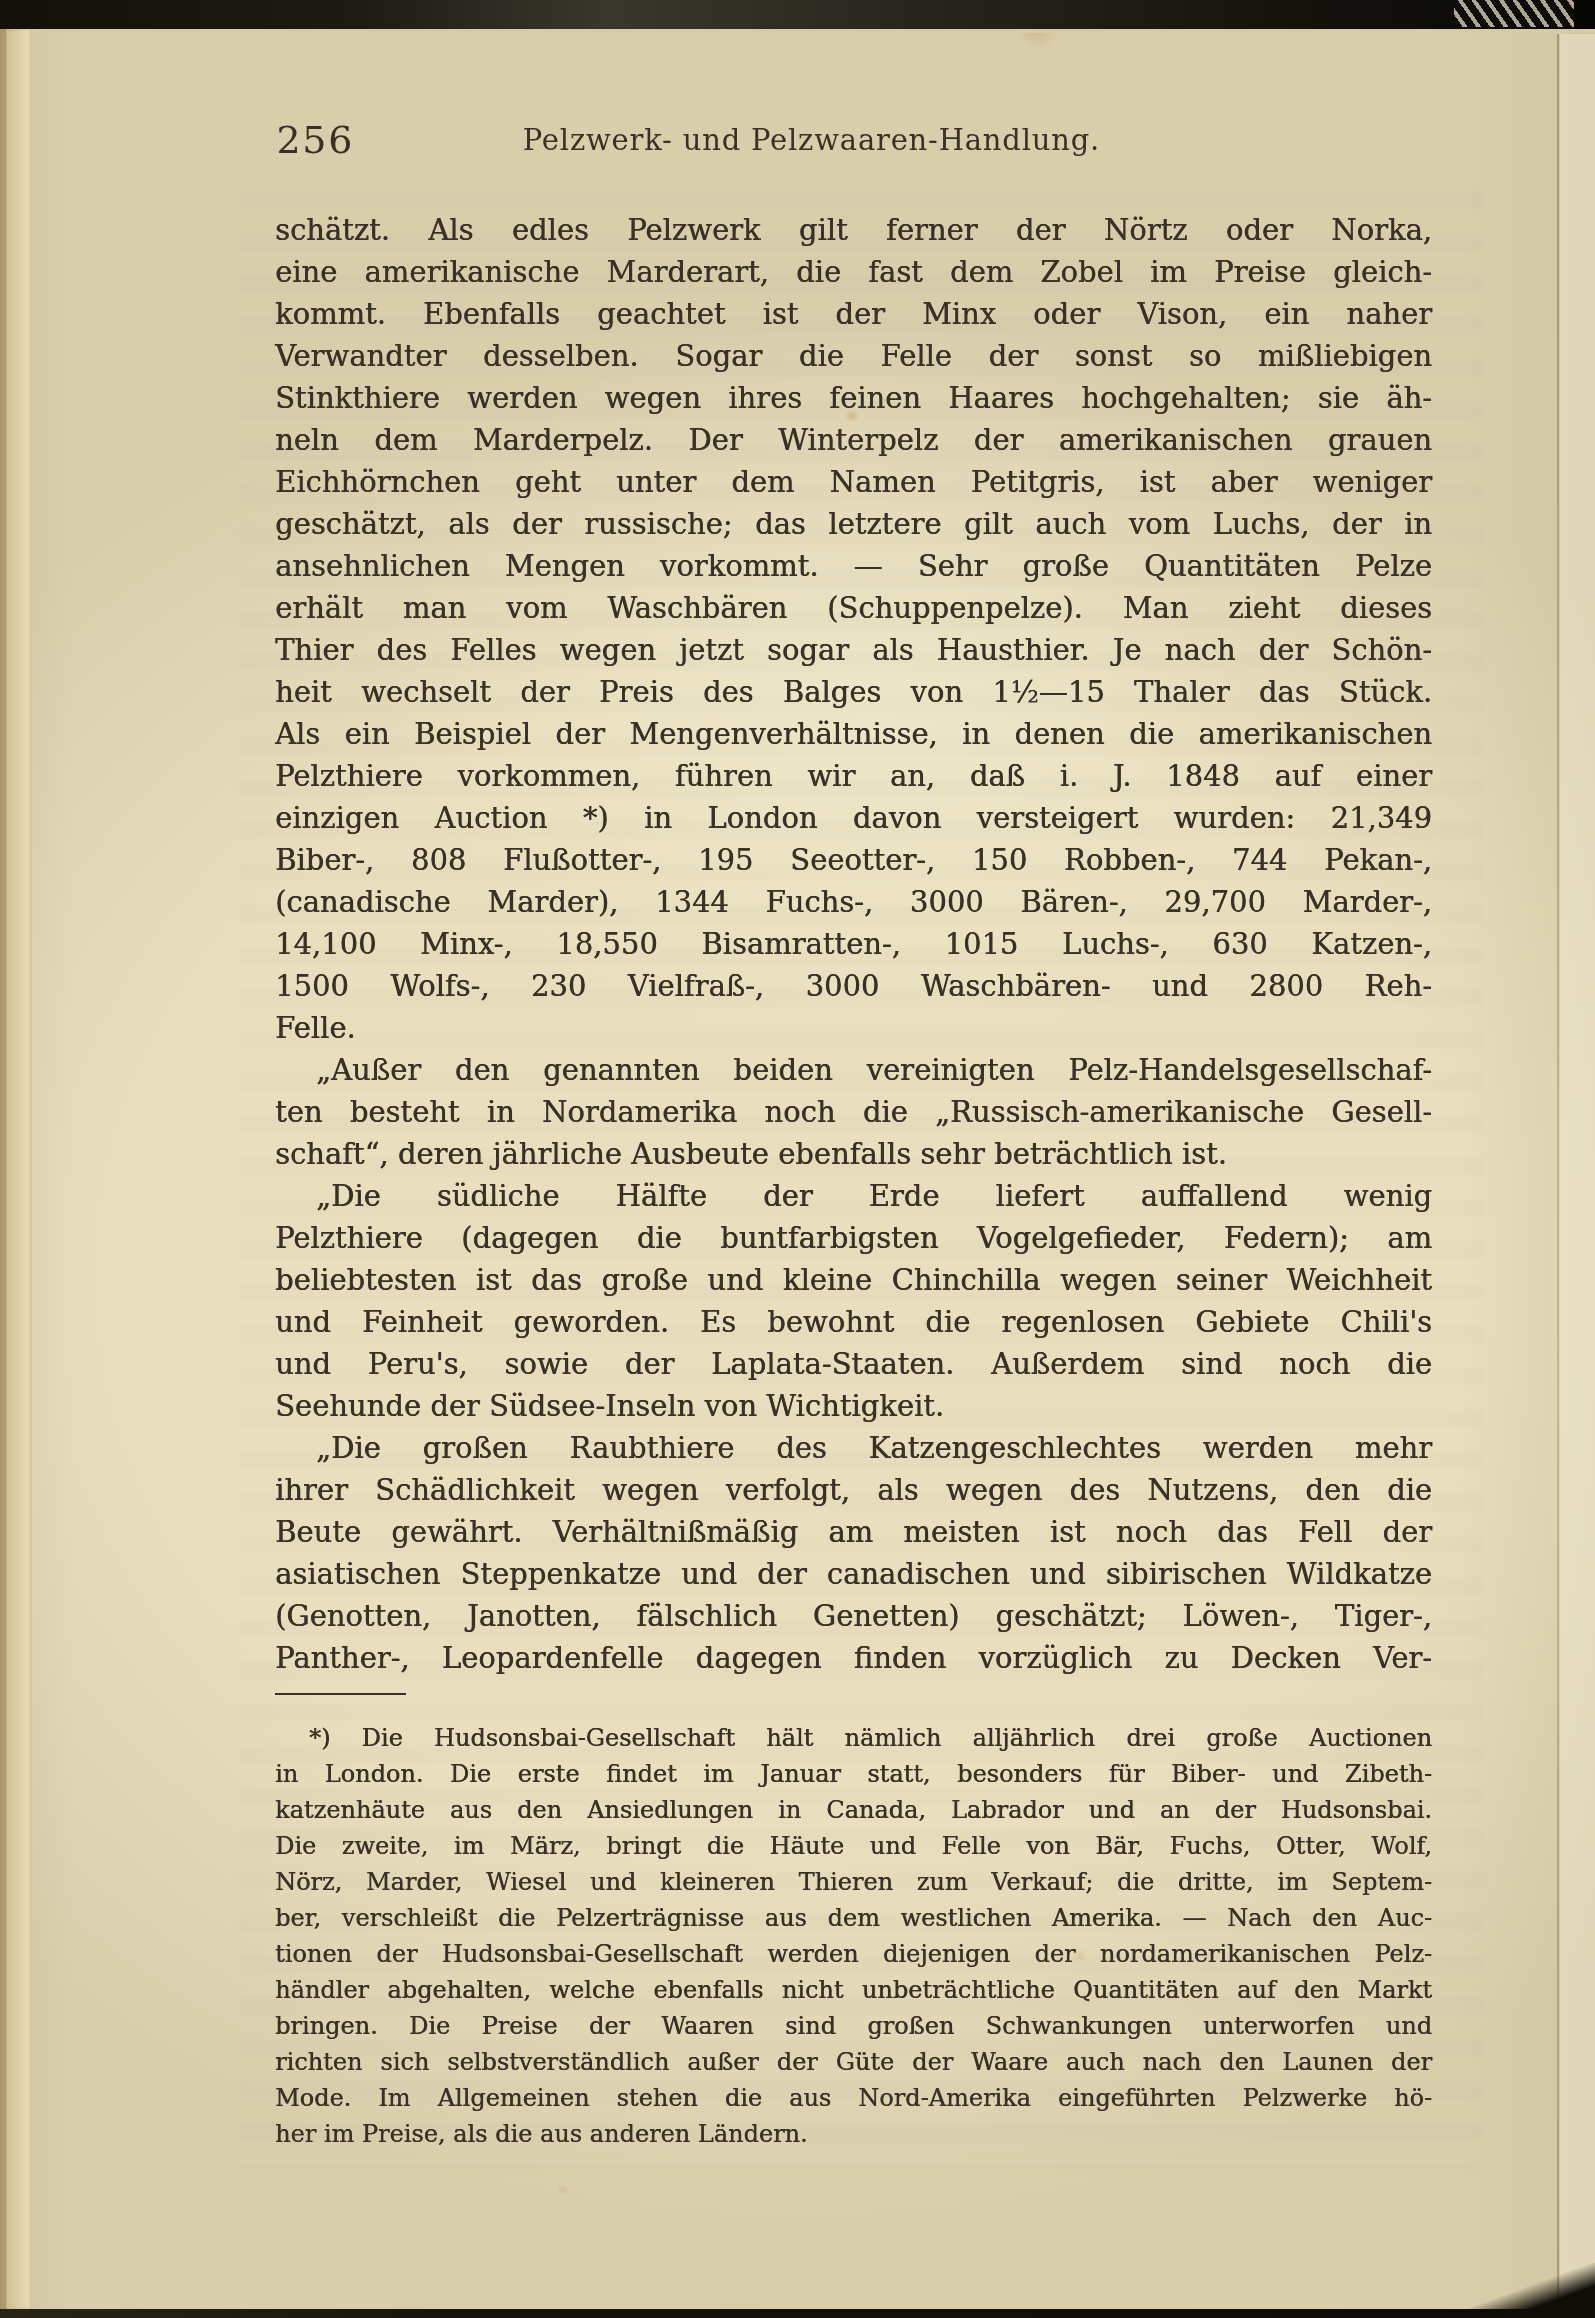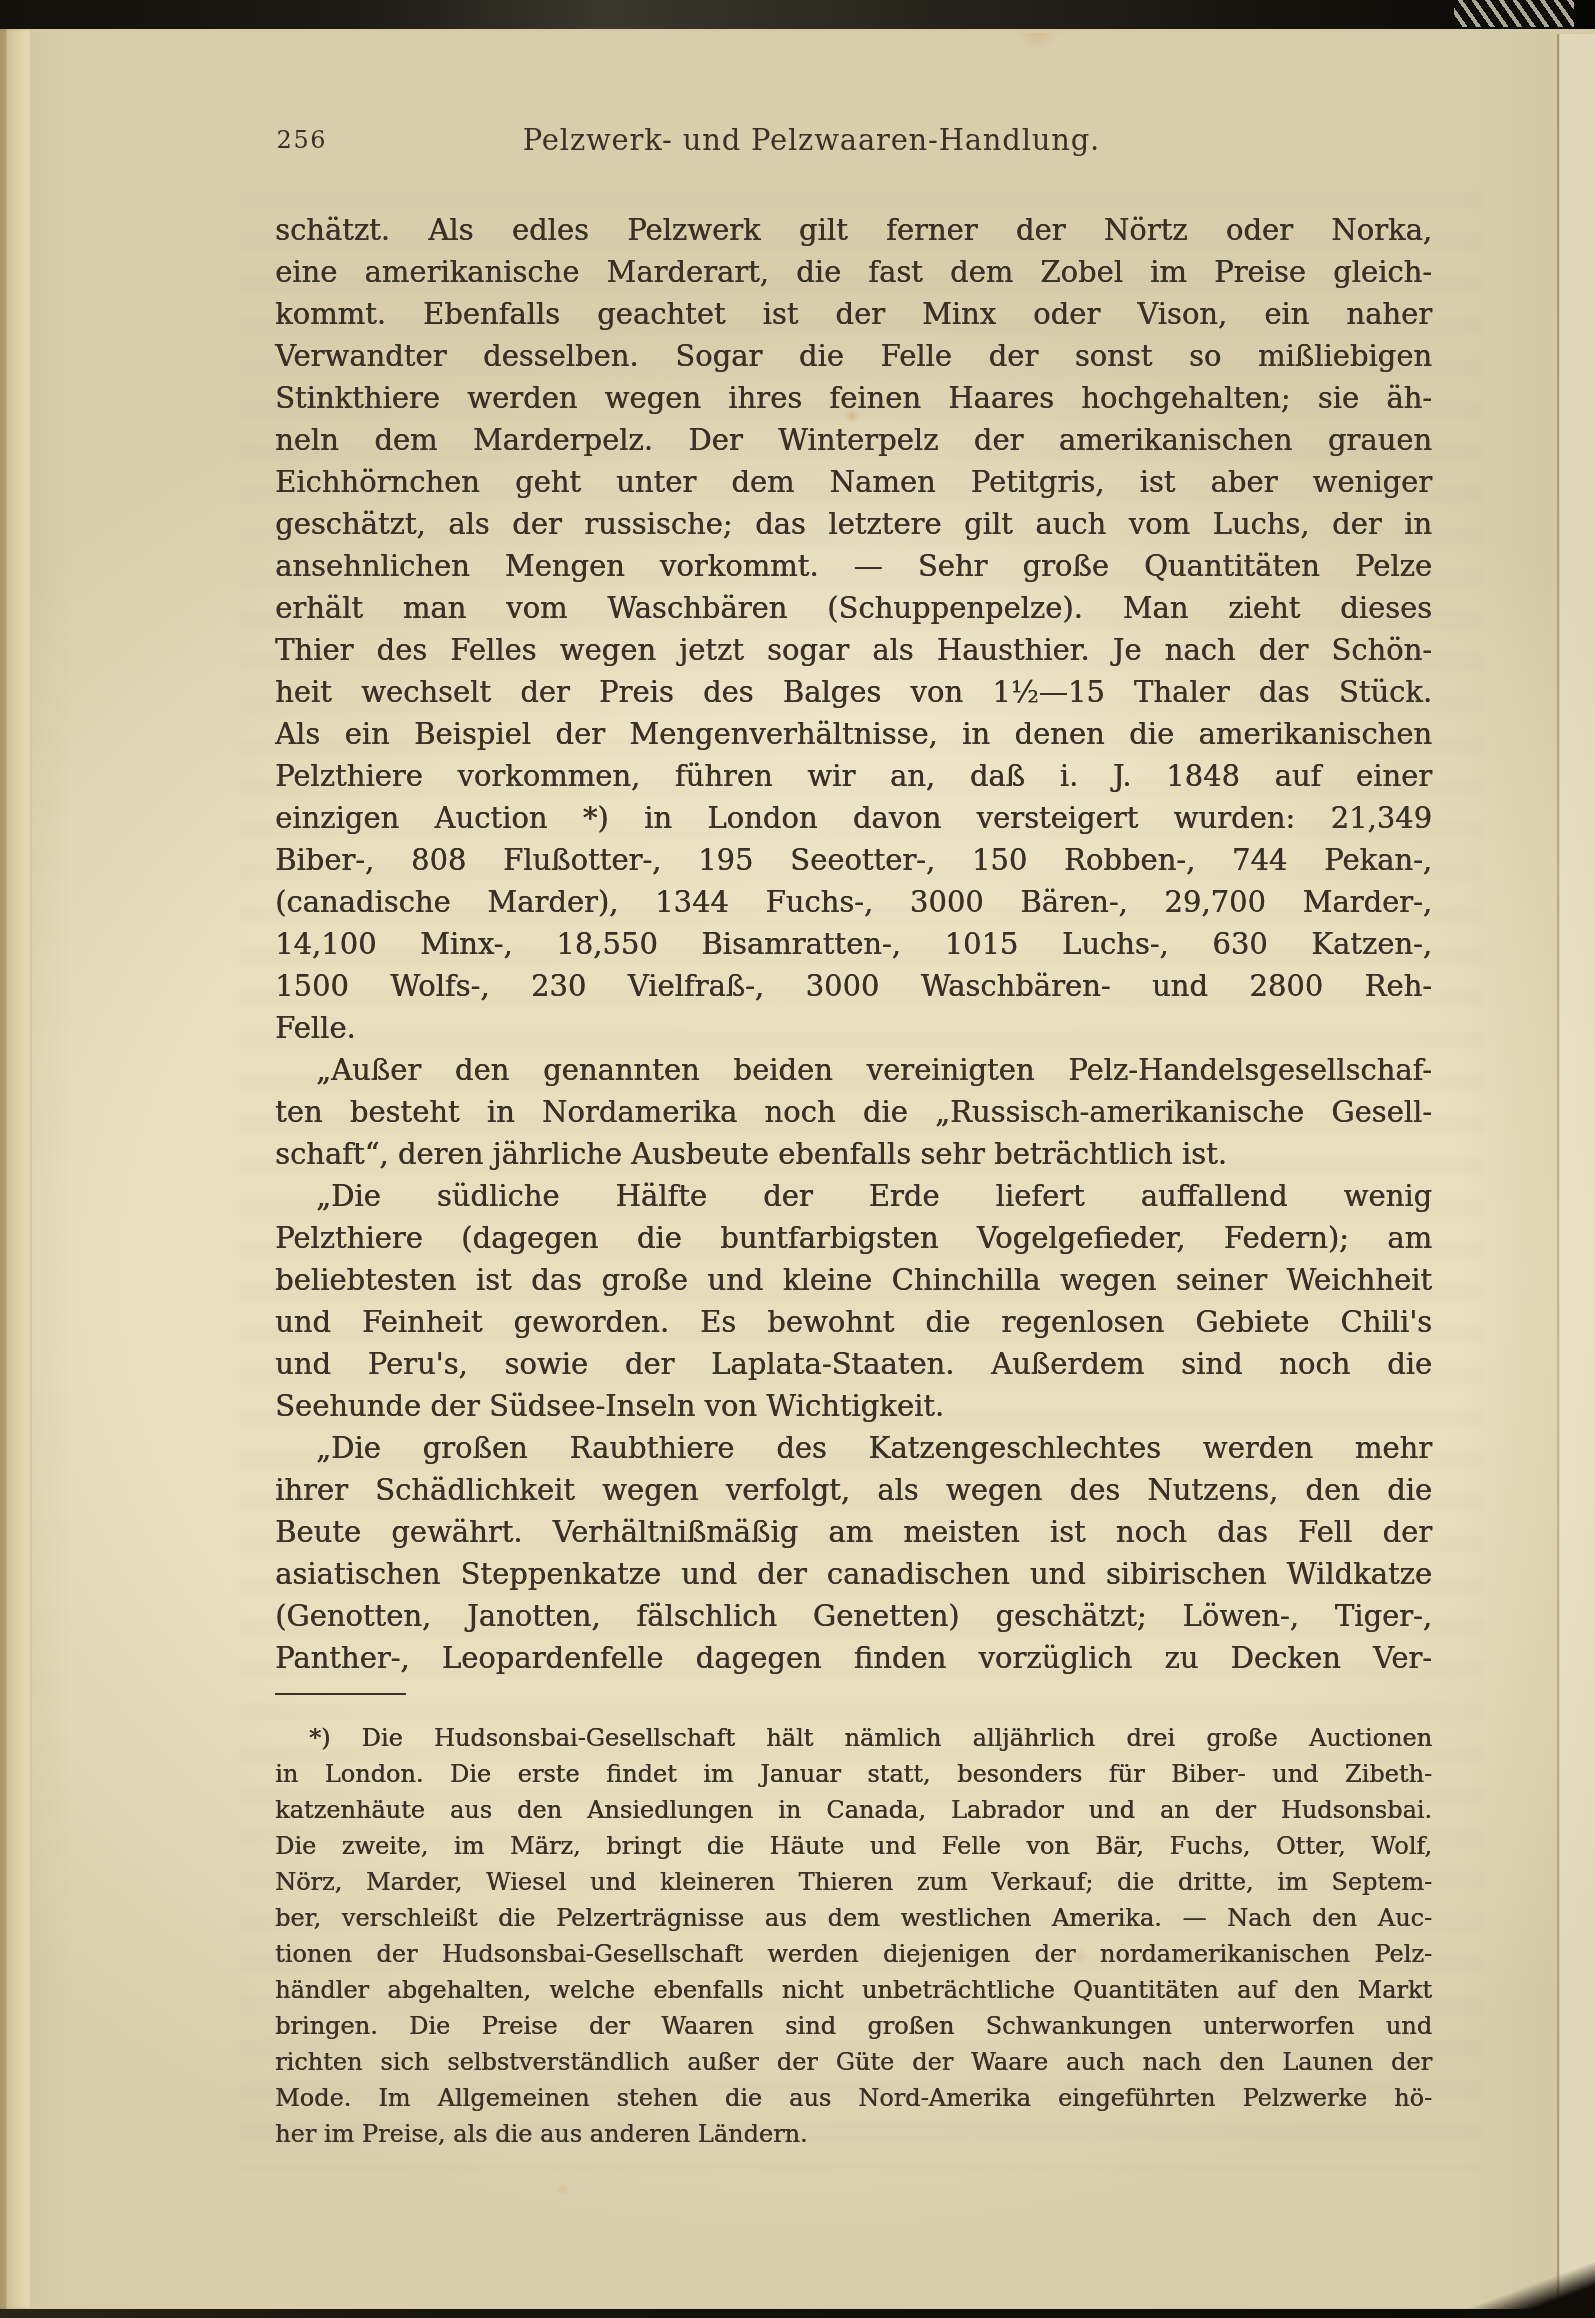--- a/index.html
+++ b/index.html
@@ -60,21 +60,21 @@
   }
   .margin-right-strip {
     position:absolute; left:1560px; top:34px; bottom:11.2px; width:36px;
     background:rgba(252,247,225,.35);
   }
 
   .content { position:absolute; left:275px; top:0; width:1157px; }
 
   .header { position:absolute; top:118px; left:0; width:100%; height:48px; }
   .pageno {
-    position:absolute; left:1.6px; top:0; font-size:24px; line-height:45px;
+    position:absolute; left:1.6px; top:0; font-size:38px; line-height:45px;
     letter-spacing:1.6px;
   }
   .running-title {
     display:block; text-align:center; padding-right:84px;
     font-size:29px; line-height:45px; letter-spacing:0.8px;
   }
 
   .textblock { position:absolute; left:0; width:1157px; }
   #main-text  { top:209px; }
   #footnote   { top:1720px; }

